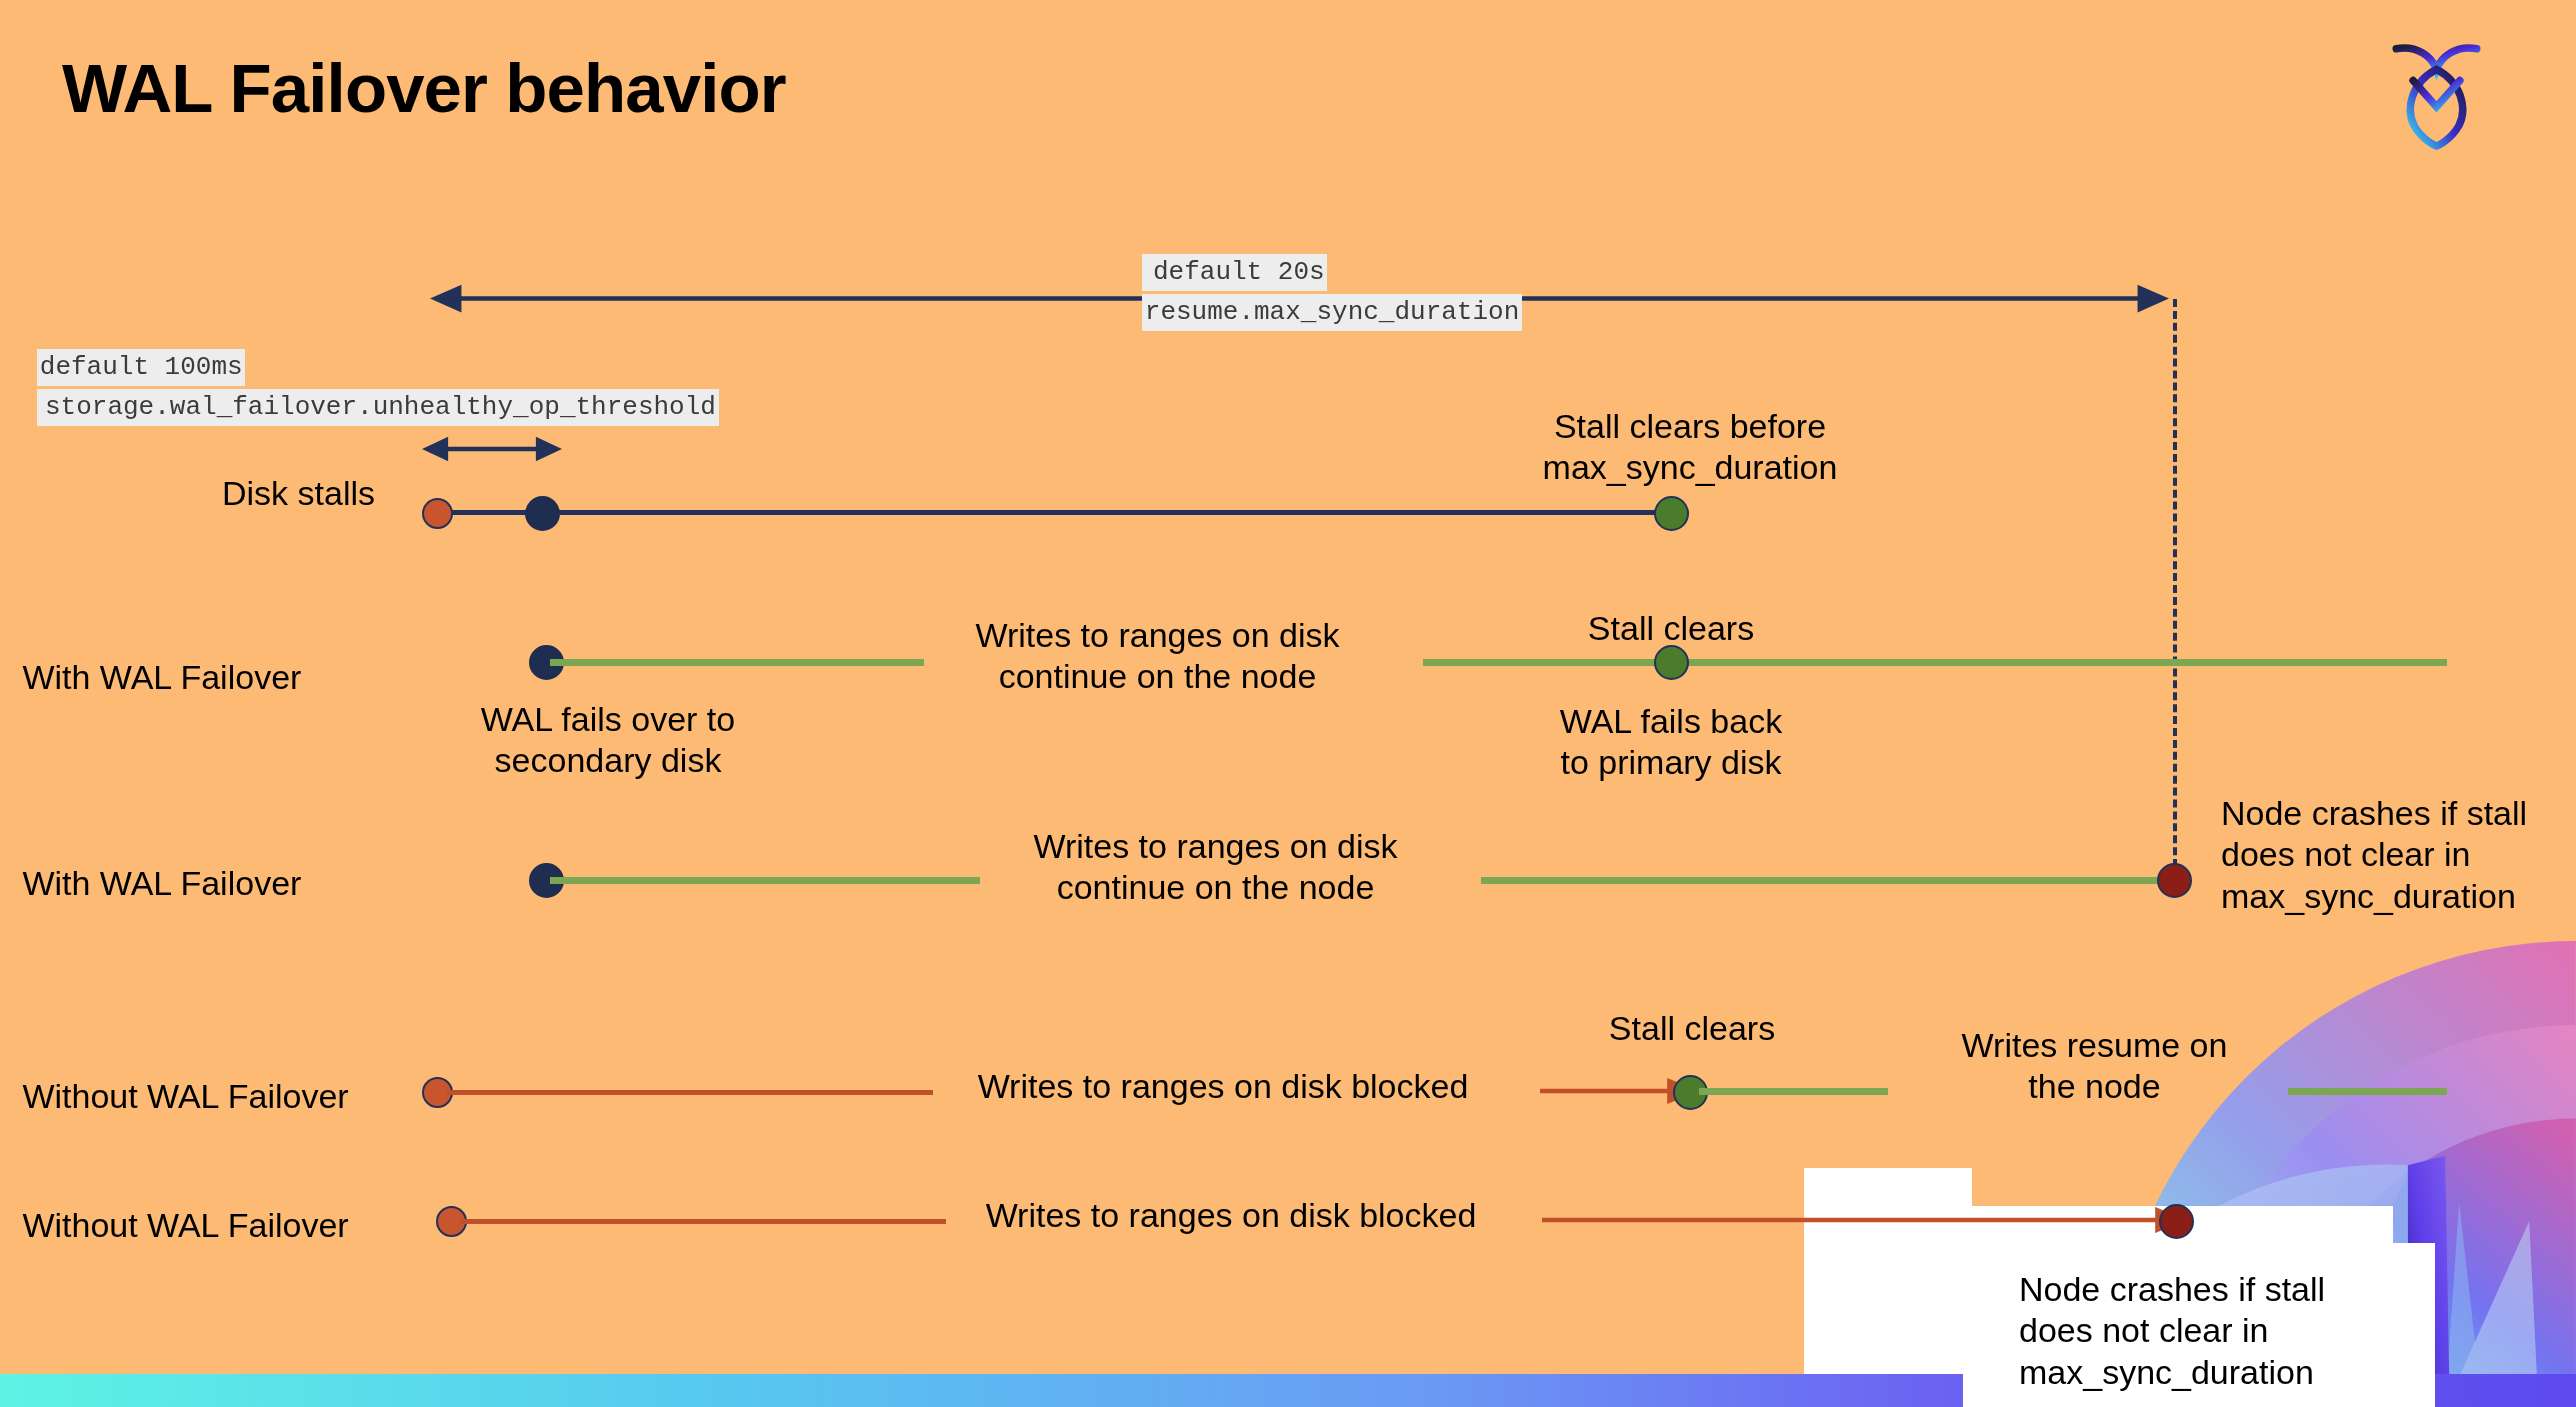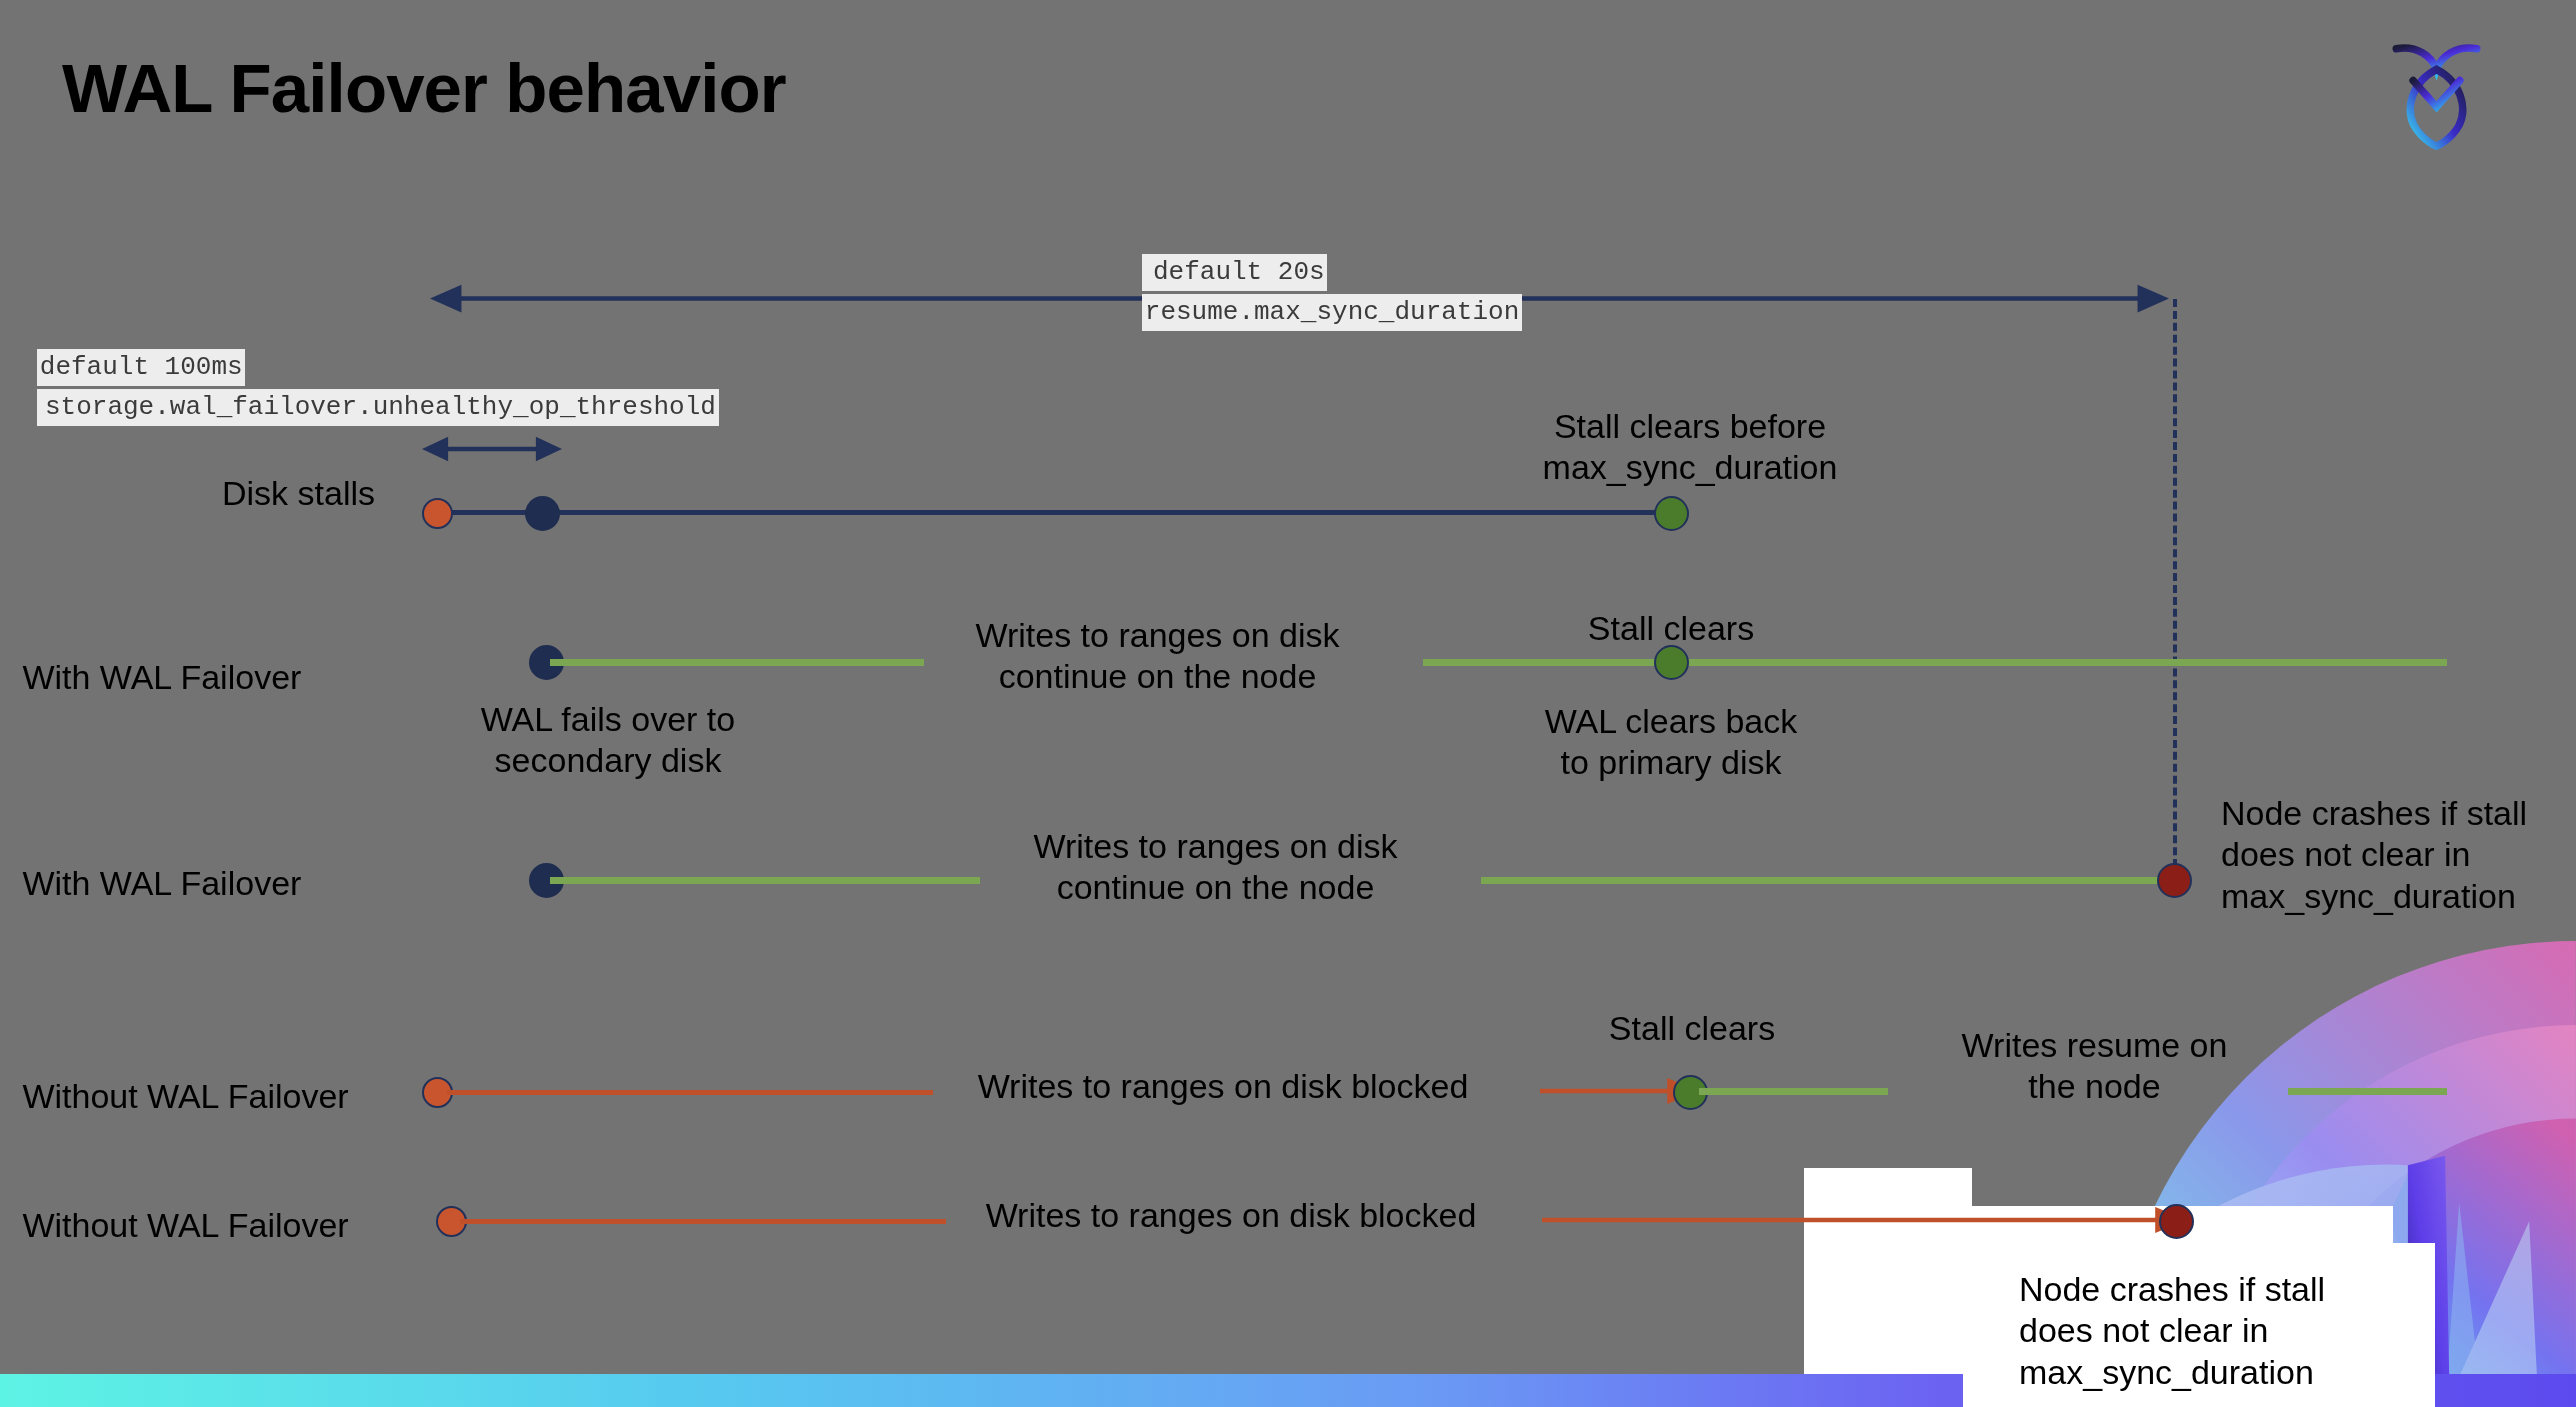--- a/index.html
+++ b/index.html
@@ -1,21 +1,21 @@
 <!DOCTYPE html>
 <html style="font-size:15px"><head>
 <meta charset="utf-8">
 <style>
   html,body{margin:0;padding:0;background:#ffffff;}
   body{
     width:2576px;height:1408px;position:relative;overflow:hidden;
     font-family:"Liberation Sans", sans-serif;
     -webkit-font-smoothing:antialiased;
   }
-  .slide{position:absolute;inset:0;background:#737373;overflow:hidden;}
+  .slide{position:absolute;inset:0;background:#fdba74;overflow:hidden;}
 
   
   .deco-wrap{position:absolute;right:0;bottom:0;width:654px;height:523px;overflow:hidden;pointer-events:none;}
   .bottom-bar{position:absolute;left:0;bottom:0;width:2576px;height:34px;
     background:linear-gradient(90deg,#5DF3E4 0%,#57C8F0 28%,#6A9BF4 55%,#6C63F2 75%,#5C4AEE 100%);}
   .crop-white{position:absolute;background:#fff;}
 
   
   .title{position:absolute;left:62px;top:49px;font-size:69px;font-weight:bold;color:#000;letter-spacing:-0.9px;}
 
@@ -166,21 +166,21 @@
   <div class="rowlabel" style="left:22.4px;top:658px;">With WAL Failover</div>
   <div class="dot navy" style="left:529px;top:645px;width:35px;height:35px;"></div>
   <div class="hline green" style="left:550px;top:659px;width:374px;"></div>
   <div class="hline green" style="left:1423px;top:659px;width:1024px;"></div>
   <div class="dot green" style="left:1654px;top:645px;width:35px;height:35px;"></div>
   <div class="ann" style="left:938px;top:615px;width:439px;">Writes to ranges on disk
 continue on the node</div>
   <div class="ann" style="left:1531px;top:608px;width:280px;">Stall clears</div>
   <div class="ann" style="left:421px;top:699px;width:374px;">WAL fails over to
 secondary disk</div>
-  <div class="ann" style="left:1503px;top:701px;width:336px;">WAL clears  back
+  <div class="ann" style="left:1503px;top:701px;width:336px;">WAL fails  back
 to primary disk</div>
 
   <div class="rowlabel" style="left:22.4px;top:864px;">With WAL Failover</div>
   <div class="dot navy" style="left:529px;top:863px;width:35px;height:35px;"></div>
   <div class="hline green" style="left:550px;top:877px;width:430px;"></div>
   <div class="hline green" style="left:1481px;top:877px;width:699px;"></div>
   <div class="dot darkred" style="left:2157px;top:863px;width:35px;height:35px;"></div>
   <div class="ann" style="left:996px;top:826px;width:439px;">Writes to ranges on disk
 continue on the node</div>
   <div class="ann left" style="left:2221px;top:793px;width:374px;">Node crashes if stall

